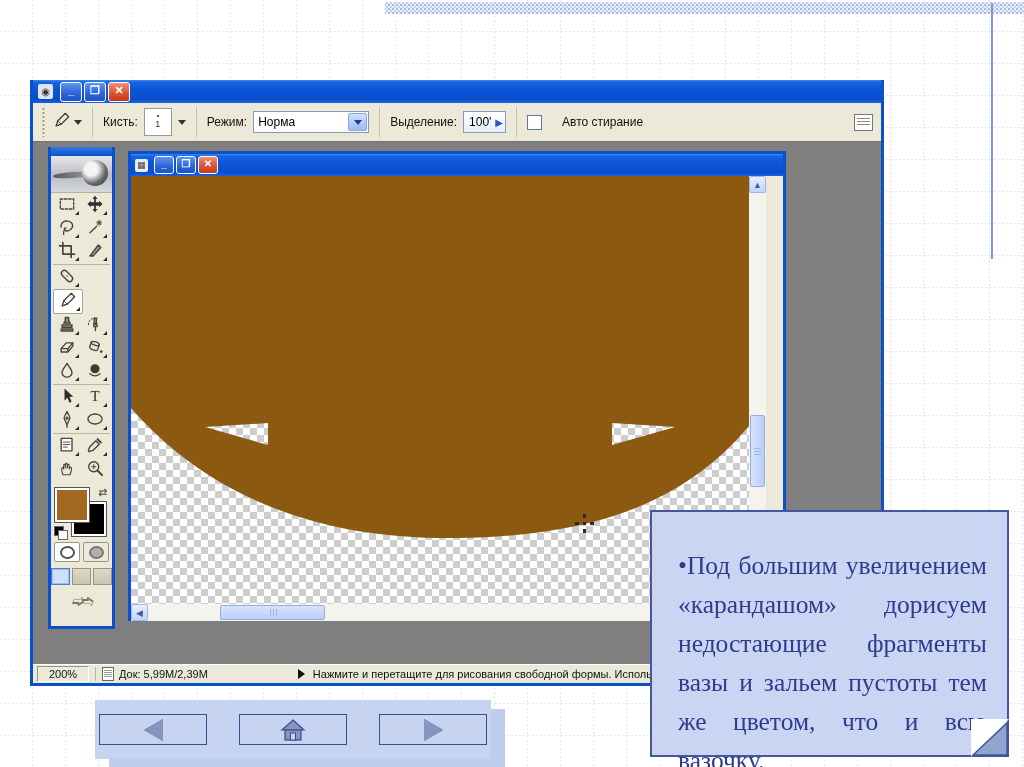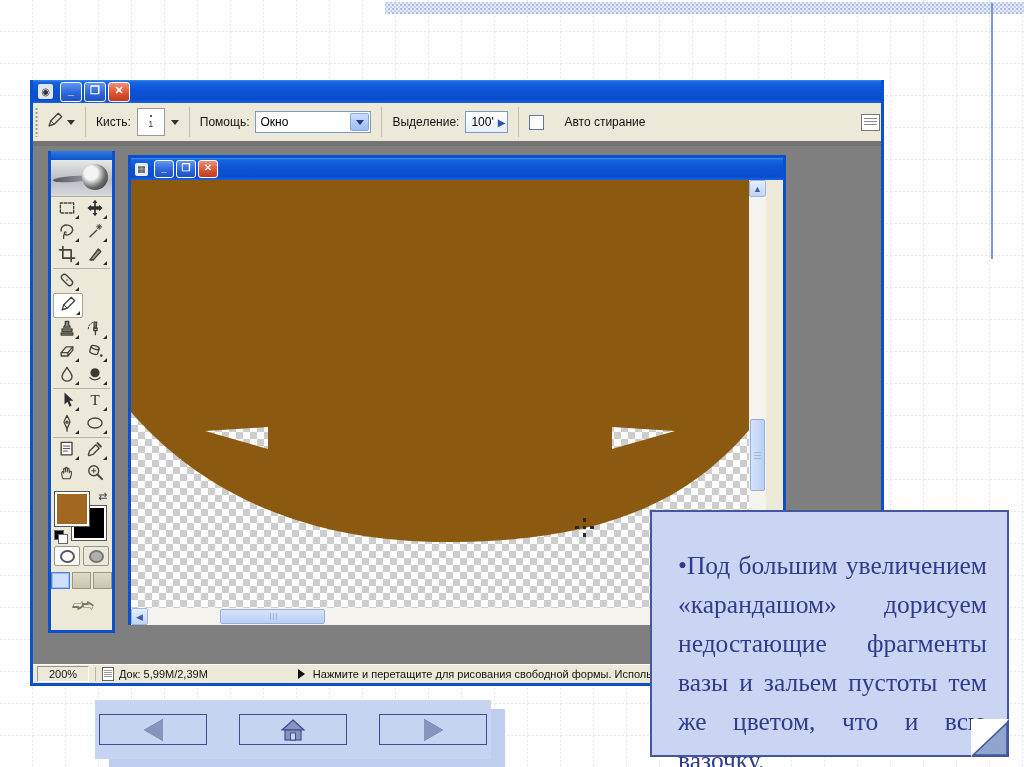--- a/index.html
+++ b/index.html
@@ -20,21 +20,21 @@
     display:flex;align-items:center;justify-content:center;color:#fff;font-size:11px;font-weight:bold;
     background:linear-gradient(180deg,#5E97F2,#2B63D9 60%,#1E52C4);line-height:1;}
   .winbtn.close{background:linear-gradient(180deg,#F09078,#DD5435 55%,#C03A1C);}
   .winbtn .glyph{transform:translateY(-1px);}
 
   .menubar{height:22px;flex:0 0 22px;display:flex;align-items:center;background:#ECE9D8;
     border-bottom:1px solid #d8d4c0;padding-left:4px;}
   .menu-item{font-size:12px;color:#111;padding:2px 8px;}
 
   .optionsbar{height:38px;flex:0 0 38px;display:flex;align-items:center;background:#ECE9D8;
-    border-bottom:5px solid #737373;padding:0 1px;gap:6px;}
+    border-bottom:1px solid #737373;padding:0 8px;gap:6px;}
   .grip{width:5px;height:30px;background-image:radial-gradient(circle,#9a9684 1px,transparent 1.2px);
     background-size:5px 4px;}
   .opt-sep{width:1px;height:30px;background:#c4c0ac;margin:0 4px;}
   .opt-label{font-size:12px;color:#111;}
   .tool-chip{width:30px;height:26px;display:flex;align-items:center;justify-content:center;gap:2px;}
   .dd-arrow{width:0;height:0;border-left:4px solid transparent;border-right:4px solid transparent;border-top:5px solid #333;}
   .brush-preview{width:26px;height:26px;background:#fff;border:1px solid #999;display:flex;flex-direction:column;
     align-items:center;justify-content:center;font-size:9px;color:#333;}
   .brush-preview .dot{width:2px;height:2px;background:#222;border-radius:50%;margin-bottom:2px;}
   .xp-select{height:20px;background:#fff;border:1px solid #7F9DB9;display:flex;align-items:center;font-size:12px;
@@ -204,23 +204,23 @@
         <span class="dd-arrow"></span>
       </div>
       <div class="opt-sep"></div>
       <span class="opt-label">Кисть:</span>
       <div class="brush-preview">
         <span class="dot"></span>
         <span>1</span>
       </div>
       <span class="dd-arrow"></span>
       <div class="opt-sep"></div>
-      <span class="opt-label">Помощь:</span>
+      <span class="opt-label">Режим:</span>
       <div class="xp-select">
-        <span>Окно</span>
+        <span>Норма</span>
         <span class="dbtn">
             <span class="dd-arrow"></span>
           </span>
       </div>
       <div class="opt-sep"></div>
       <span class="opt-label">Выделение:</span>
       <div class="spin">
         <span>100'</span>
         <span class="arr">▶</span>
       </div>

